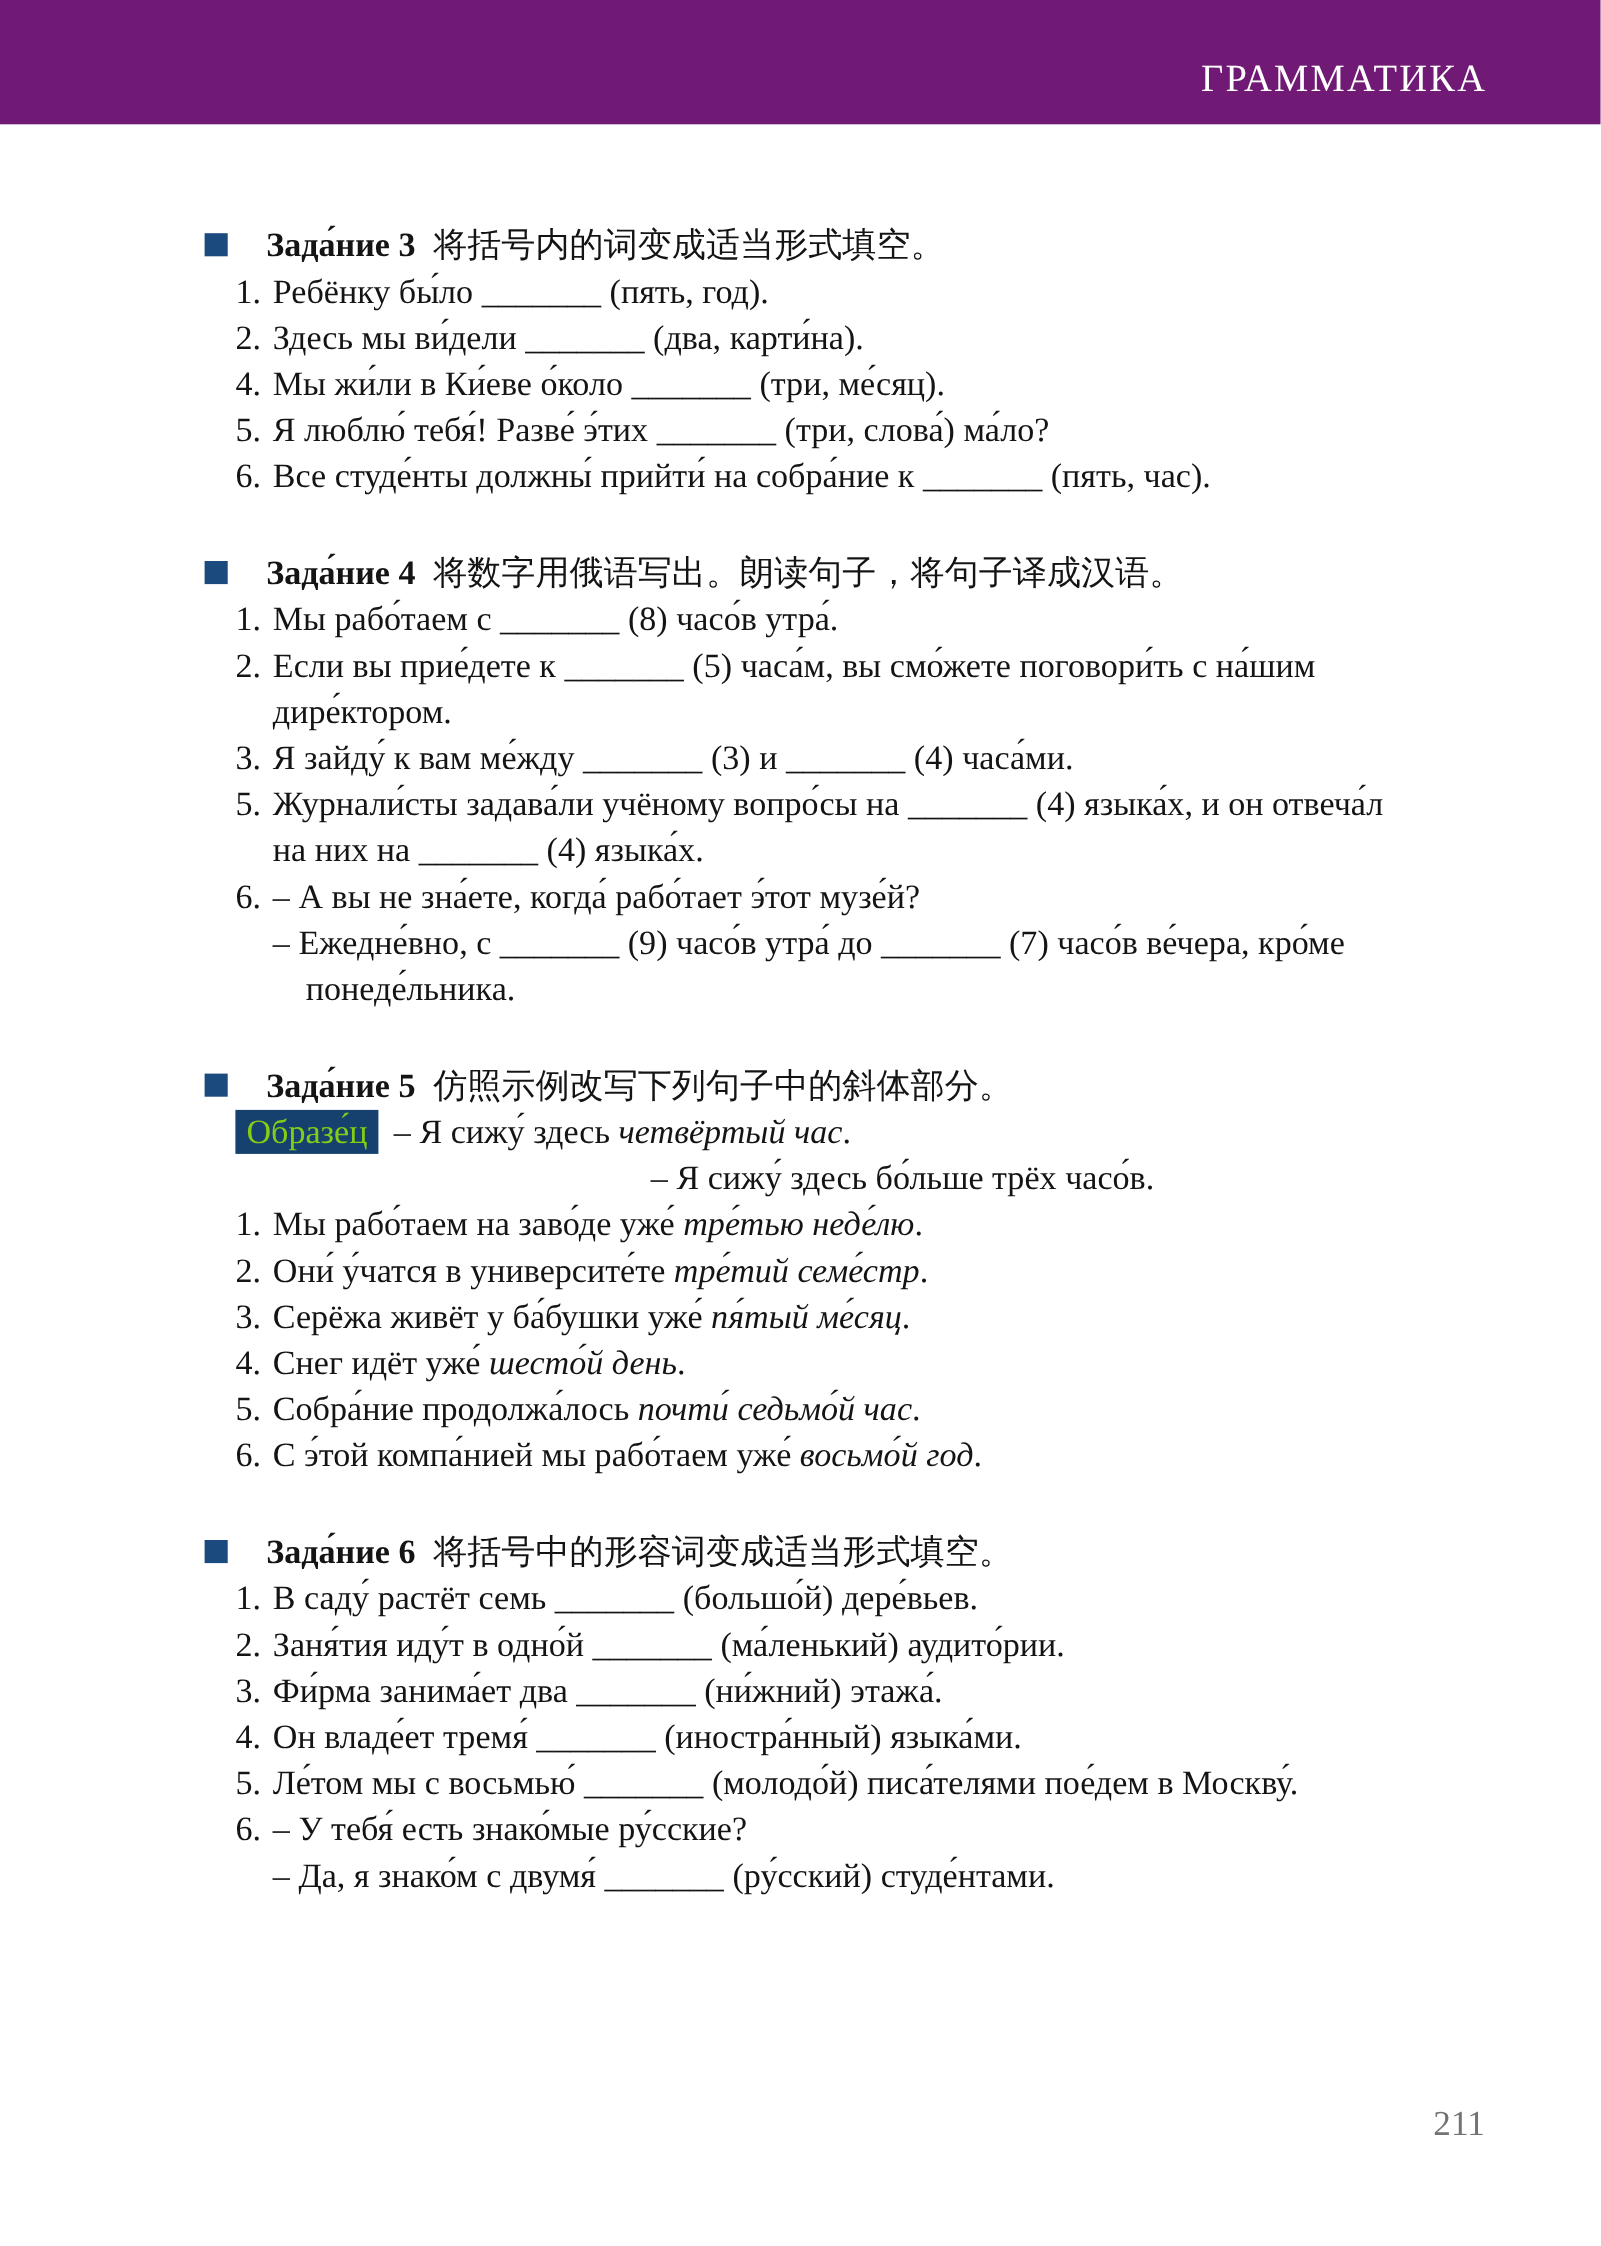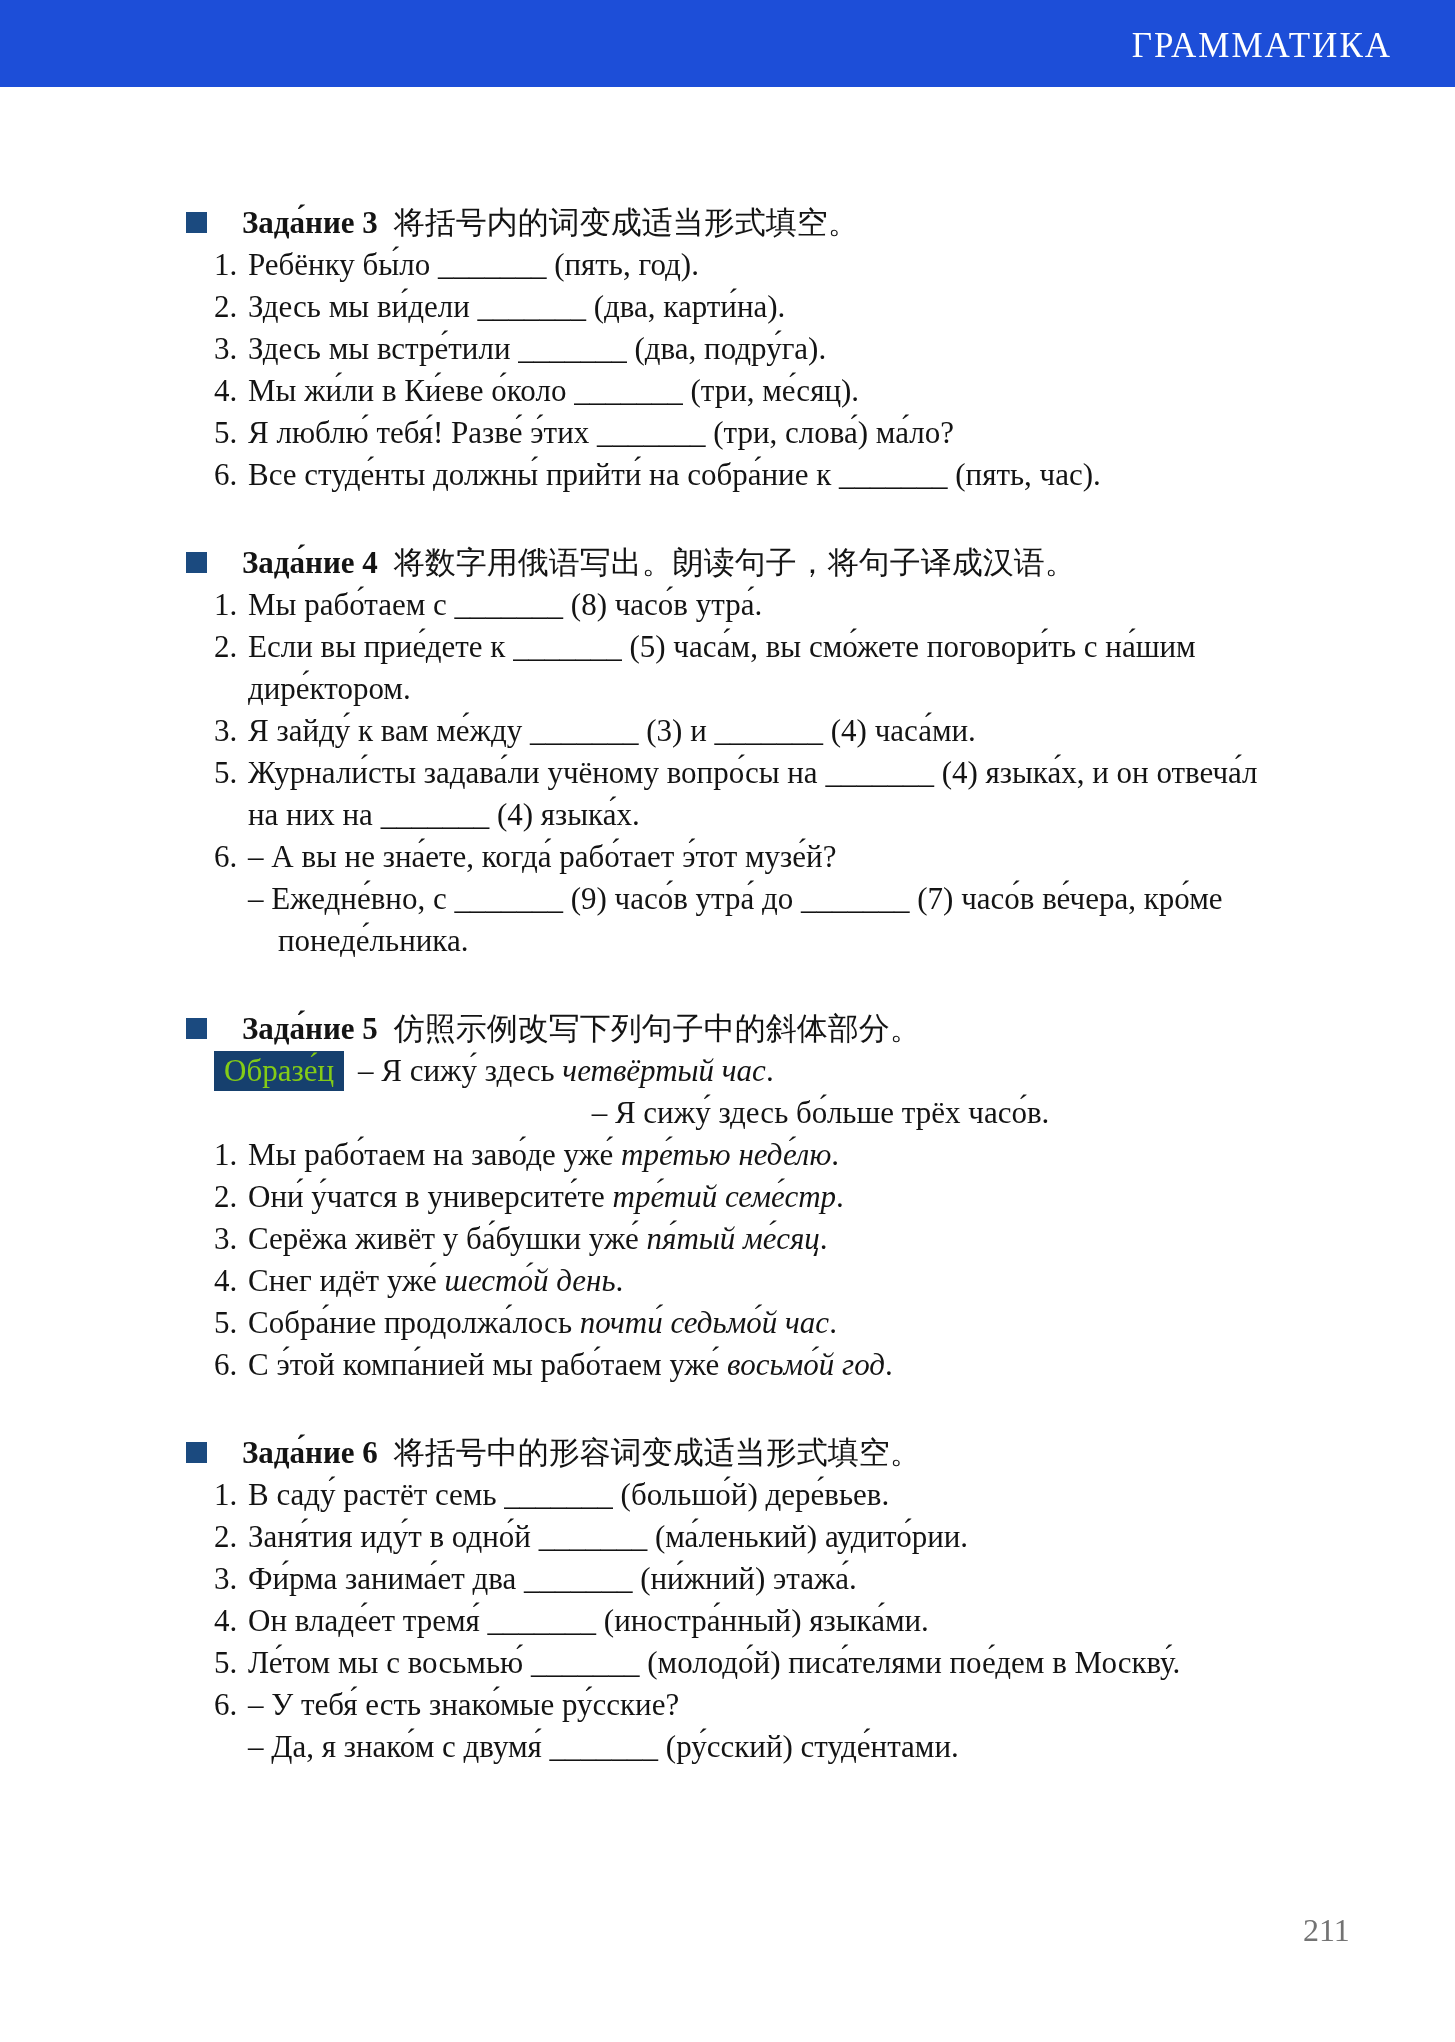--- a/index.html
+++ b/index.html
@@ -3,24 +3,24 @@
 <meta charset="utf-8">
 <style>
   html, body { margin: 0; padding: 0; }
   body {
     width: 1455px; height: 2042px; position: relative;
     background: #ffffff; overflow: hidden;
     font-family: "Liberation Serif", "DejaVu Serif", serif;
     color: #141414;
   }
   .topbar {
-    position: absolute; top: 0; left: 0; width: 1455px; height: 87px;
-    background: #1d4ed8; box-sizing: border-box;
+    position: absolute; top: 0; left: 0; width: 1455px; height: 113px;
+    background: #701a75; box-sizing: border-box;
     display: flex; justify-content: flex-end; align-items: flex-end;
-    padding: 0 63px 24px 0;
+    padding: 0 103px 24px 0;
   }
   .topbar-title {
     color: #ffffff; font-size: 35px; line-height: 1;
     letter-spacing: 2px; font-weight: 400;
   }
   .content {
     position: absolute; top: 98px; left: 186px; width: 1180px;
     padding-top: 104px;
   }
   .task { margin: 0 0 46px 0; }
@@ -68,23 +68,20 @@
           <span class="bullet" style="background: rgb(27, 74, 127);"></span>
           <span class="task-title">Зада́ние 3</span>
           <span class="task-instruction">将括号内的词变成适当形式填空。</span>
         </div>
         <div class="task-body">
           <div class="item">
             <div class="line first"><span class="num">1.</span><span>Ребёнку бы́ло _______ (пять, год).</span></div>
           </div>
           <div class="item">
             <div class="line first"><span class="num">2.</span><span>Здесь мы ви́дели _______ (два, карти́на).</span></div>
-          </div>
-          <div class="item">
-            <div class="line first"><span class="num">3.</span><span>Здесь мы встре́тили _______ (два, подру́га).</span></div>
           </div>
           <div class="item">
             <div class="line first"><span class="num">4.</span><span>Мы жи́ли в Ки́еве о́коло _______ (три, ме́сяц).</span></div>
           </div>
           <div class="item">
             <div class="line first"><span class="num">5.</span><span>Я люблю́ тебя́! Разве́ э́тих _______ (три, слова́) ма́ло?</span></div>
           </div>
           <div class="item">
             <div class="line first"><span class="num">6.</span><span>Все студе́нты должны́ прийти́ на собра́ние к _______ (пять, час).</span></div>
           </div>

